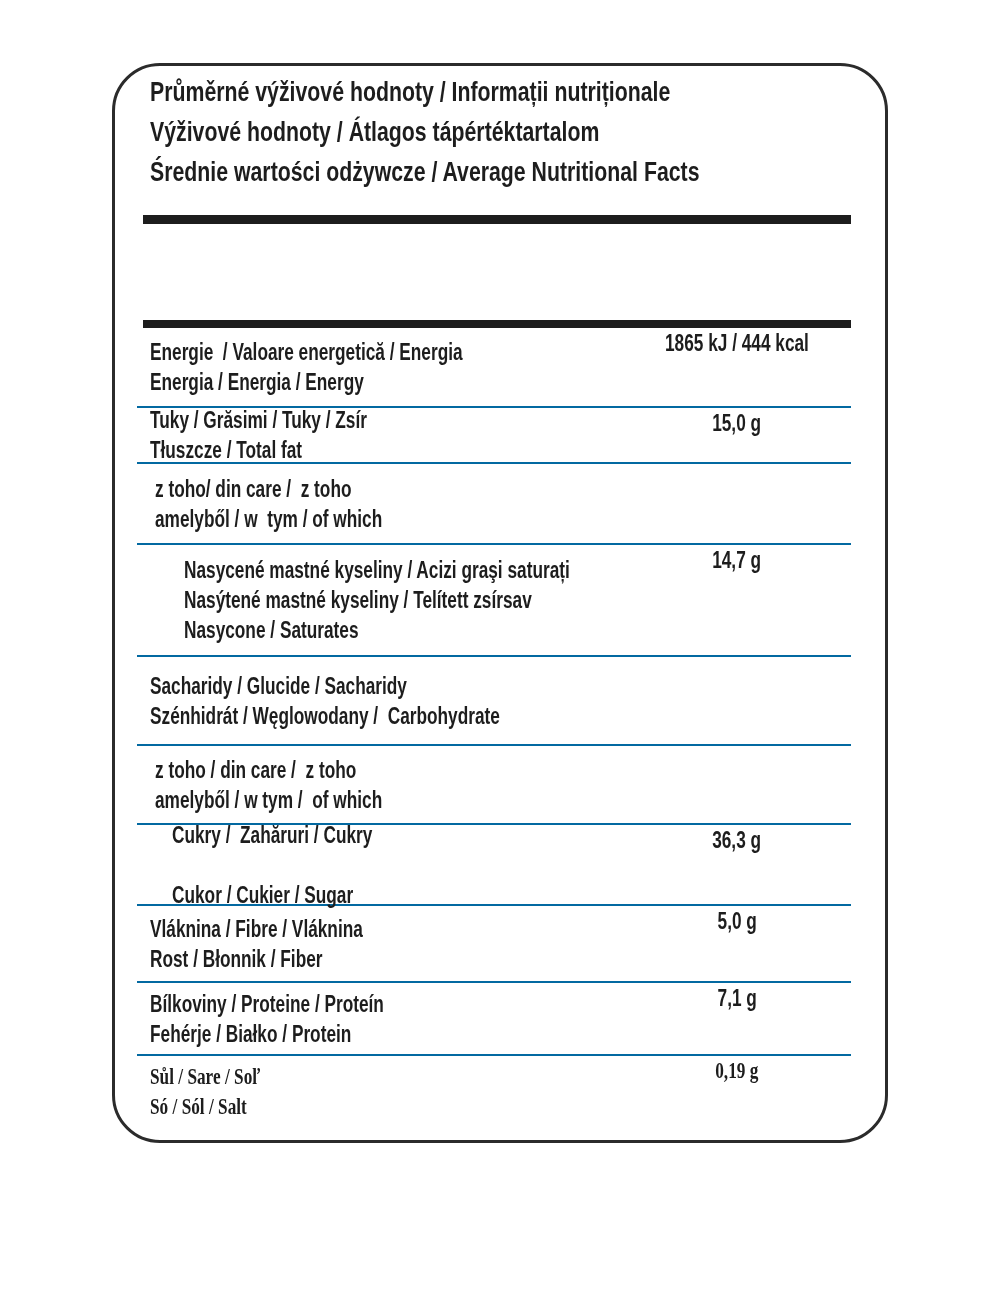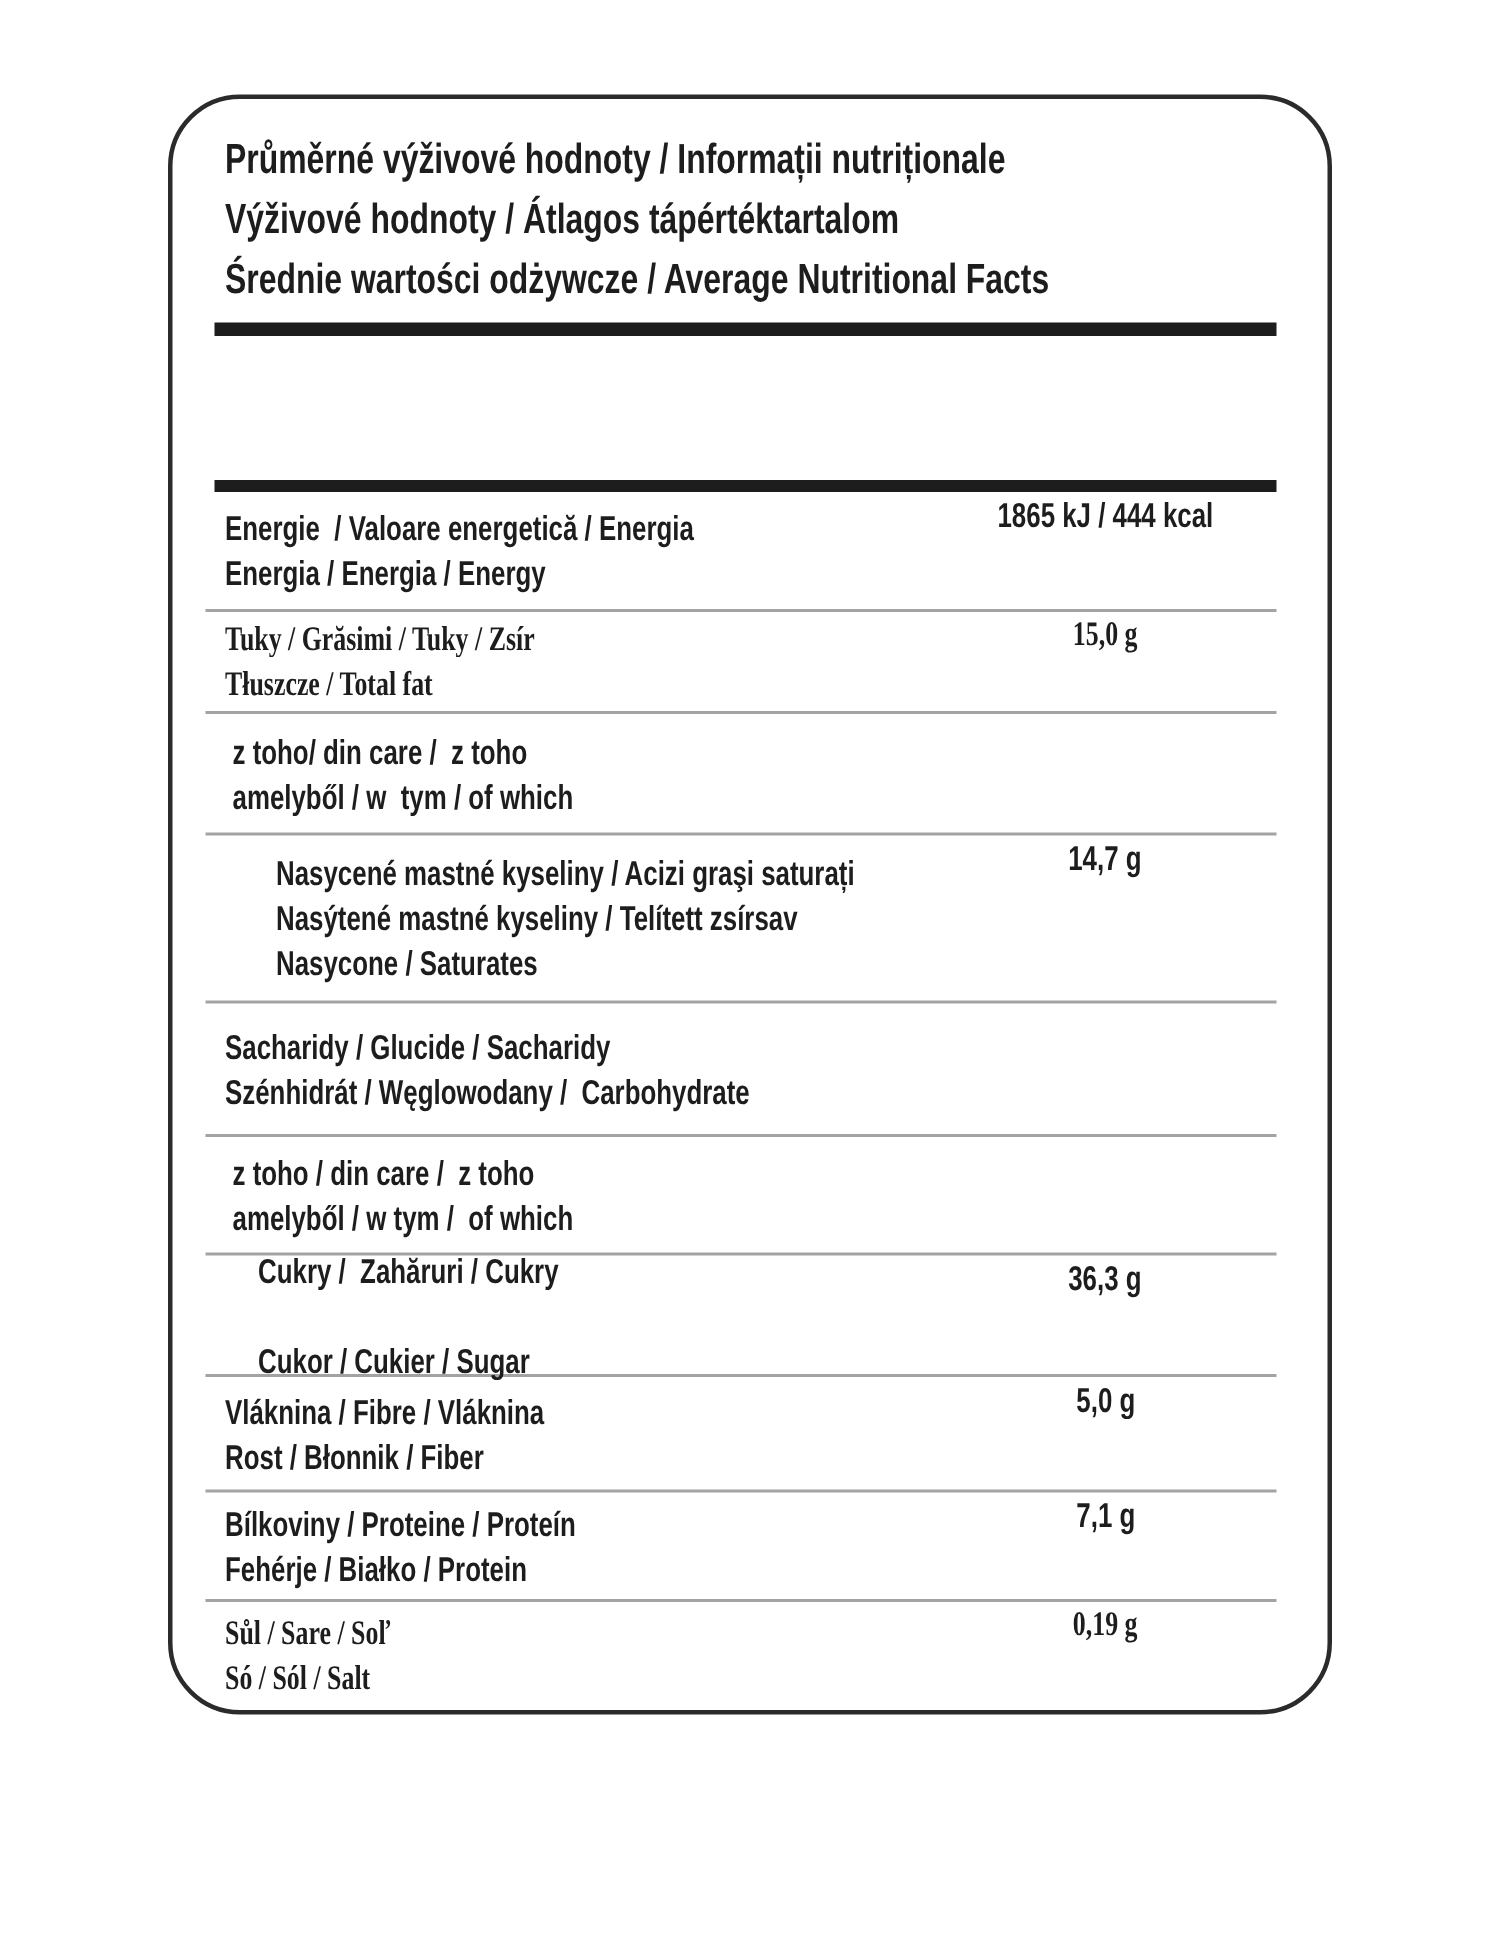--- a/index.html
+++ b/index.html
@@ -16,21 +16,21 @@
     position: absolute;
     left: 112px; top: 63px;
     width: 776px; height: 1080px;
     box-sizing: border-box;
     border: 3px solid #2b2b2b;
     border-radius: 48px;
     background: #ffffff;
   }
   .title {
     position: absolute;
-    left: 150px; top: 86px;
+    left: 150px; top: 72px;
     width: 720px;
     font-size: 28px;
     font-weight: bold;
     line-height: 40px;
     white-space: nowrap;
   }
   .txt {
     display: inline-block;
     transform: scaleX(0.76);
     transform-origin: left center;
@@ -51,24 +51,24 @@
     font-size: 23px;
     font-weight: bold;
     line-height: 30px;
   }
   .row {
     position: relative;
     box-sizing: border-box;
     display: flex;
     flex-direction: column;
     justify-content: center;
-    border-bottom: 2px solid #a3a3a3;
+    border-bottom: 2px solid #0369a1;
   }
   .row.last { border-bottom: none; }
-  .h80 { height: 80px; }  .h68 { height: 68px; font-family: Liberation Serif, serif; }  .h81 { height: 81px; }
+  .h80 { height: 80px; }  .h68 { height: 56px; }  .h81 { height: 81px; }
   .h112 { height: 112px; } .h89 { height: 89px; }  .h79 { height: 79px; }
   .h77 { height: 77px; }  .h73 { height: 73px; }  .h72 { height: 72px; font-family: Liberation Serif, serif; }
   .labels { display: flex; flex-direction: column; white-space: nowrap; }
   .ind-main   { padding-left: 13px; }
   .ind-sub    { padding-left: 18px; }
   .ind-sugars { padding-left: 35px; gap: 30px; }
   .ind-sat    { padding-left: 47px; }
   .labels .txt { transform: scaleX(0.75); }
   .value {
     position: absolute;

